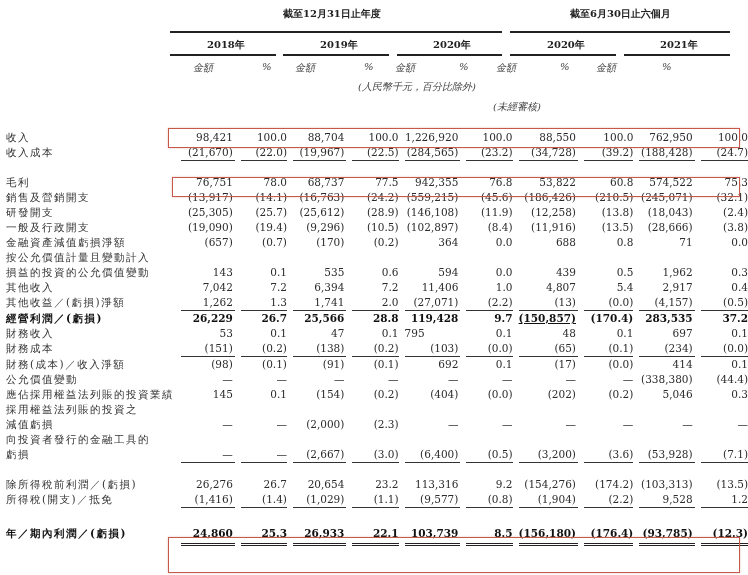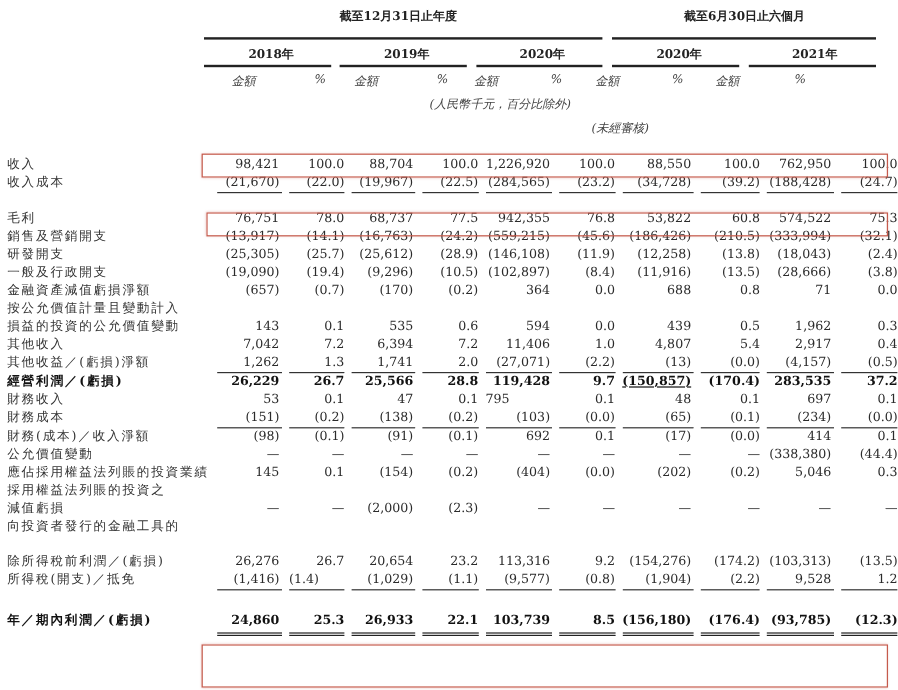--- a/index.html
+++ b/index.html
@@ -111,21 +111,21 @@
       <tr>
         <td class="lbl">銷售及營銷開支</td>
         <td class="num amt" style="text-align: right; padding-right: 2px; border-left: 6px solid rgb(255, 255, 255);">(13,917)</td>
         <td class="num pct" style="text-align: right; padding-right: 0px; border-left: 6px solid rgb(255, 255, 255);">(14.1)</td>
         <td class="num amt" style="text-align: right; padding-right: 2px; border-left: 6px solid rgb(255, 255, 255);">(16,763)</td>
         <td class="num pct" style="text-align: right; padding-right: 0px; border-left: 6px solid rgb(255, 255, 255);">(24.2)</td>
         <td class="num amt" style="text-align: right; padding-right: 2px; border-left: 6px solid rgb(255, 255, 255);">(559,215)</td>
         <td class="num pct" style="text-align: right; padding-right: 0px; border-left: 6px solid rgb(255, 255, 255);">(45.6)</td>
         <td class="num amt" style="text-align: right; padding-right: 2px; border-left: 6px solid rgb(255, 255, 255);">(186,426)</td>
         <td class="num pct" style="text-align: right; padding-right: 0px; border-left: 6px solid rgb(255, 255, 255);">(210.5)</td>
-        <td class="num amt" style="text-align: right; padding-right: 2px; border-left: 6px solid rgb(255, 255, 255);">(333,994)</td>
+        <td class="num amt" style="text-align: right; padding-right: 2px; border-left: 6px solid rgb(255, 255, 255);">(245,071)</td>
         <td class="num pct" style="text-align: right; padding-right: 0px; border-left: 6px solid rgb(255, 255, 255);">(32.1)</td>
       </tr>
       <tr>
         <td class="lbl">研發開支</td>
         <td class="num amt" style="text-align: right; padding-right: 2px; border-left: 6px solid rgb(255, 255, 255);">(25,305)</td>
         <td class="num pct" style="text-align: right; padding-right: 0px; border-left: 6px solid rgb(255, 255, 255);">(25.7)</td>
         <td class="num amt" style="text-align: right; padding-right: 2px; border-left: 6px solid rgb(255, 255, 255);">(25,612)</td>
         <td class="num pct" style="text-align: right; padding-right: 0px; border-left: 6px solid rgb(255, 255, 255);">(28.9)</td>
         <td class="num amt" style="text-align: right; padding-right: 2px; border-left: 6px solid rgb(255, 255, 255);">(146,108)</td>
         <td class="num pct" style="text-align: right; padding-right: 0px; border-left: 6px solid rgb(255, 255, 255);">(11.9)</td>
@@ -323,39 +323,52 @@
         <td class="num amt" style="text-align: right; padding-right: 2px; border-left: 6px solid rgb(255, 255, 255);"></td>
         <td class="num pct" style="text-align: right; padding-right: 0px; border-left: 6px solid rgb(255, 255, 255);"></td>
         <td class="num amt" style="text-align: right; padding-right: 2px; border-left: 6px solid rgb(255, 255, 255);"></td>
         <td class="num pct" style="text-align: right; padding-right: 0px; border-left: 6px solid rgb(255, 255, 255);"></td>
         <td class="num amt" style="text-align: right; padding-right: 2px; border-left: 6px solid rgb(255, 255, 255);"></td>
         <td class="num pct" style="text-align: right; padding-right: 0px; border-left: 6px solid rgb(255, 255, 255);"></td>
         <td class="num amt" style="text-align: right; padding-right: 2px; border-left: 6px solid rgb(255, 255, 255);"></td>
         <td class="num pct" style="text-align: right; padding-right: 0px; border-left: 6px solid rgb(255, 255, 255);"></td>
       </tr>
       <tr>
+        <td class="lbl" style="padding-left: 18px;">虧損</td>
+        <td class="num amt" style="text-align: right; padding-right: 2px; border-bottom: 1px solid rgb(51, 51, 51); border-left: 6px solid rgb(255, 255, 255);">—</td>
+        <td class="num pct" style="text-align: right; padding-right: 0px; border-bottom: 1px solid rgb(51, 51, 51); border-left: 6px solid rgb(255, 255, 255);">—</td>
+        <td class="num amt" style="text-align: right; padding-right: 2px; border-bottom: 1px solid rgb(51, 51, 51); border-left: 6px solid rgb(255, 255, 255);">(2,667)</td>
+        <td class="num pct" style="text-align: right; padding-right: 0px; border-bottom: 1px solid rgb(51, 51, 51); border-left: 6px solid rgb(255, 255, 255);">(3.0)</td>
+        <td class="num amt" style="text-align: right; padding-right: 2px; border-bottom: 1px solid rgb(51, 51, 51); border-left: 6px solid rgb(255, 255, 255);">(6,400)</td>
+        <td class="num pct" style="text-align: right; padding-right: 0px; border-bottom: 1px solid rgb(51, 51, 51); border-left: 6px solid rgb(255, 255, 255);">(0.5)</td>
+        <td class="num amt" style="text-align: right; padding-right: 2px; border-bottom: 1px solid rgb(51, 51, 51); border-left: 6px solid rgb(255, 255, 255);">(3,200)</td>
+        <td class="num pct" style="text-align: right; padding-right: 0px; border-bottom: 1px solid rgb(51, 51, 51); border-left: 6px solid rgb(255, 255, 255);">(3.6)</td>
+        <td class="num amt" style="text-align: right; padding-right: 2px; border-bottom: 1px solid rgb(51, 51, 51); border-left: 6px solid rgb(255, 255, 255);">(53,928)</td>
+        <td class="num pct" style="text-align: right; padding-right: 0px; border-bottom: 1px solid rgb(51, 51, 51); border-left: 6px solid rgb(255, 255, 255);">(7.1)</td>
+      </tr>
+      <tr>
         <td colspan="11" style="height: 14px;"></td>
       </tr>
       <tr>
         <td class="lbl">除所得稅前利潤／(虧損)</td>
         <td class="num amt" style="text-align: right; padding-right: 2px; border-left: 6px solid rgb(255, 255, 255);">26,276</td>
         <td class="num pct" style="text-align: right; padding-right: 0px; border-left: 6px solid rgb(255, 255, 255);">26.7</td>
         <td class="num amt" style="text-align: right; padding-right: 2px; border-left: 6px solid rgb(255, 255, 255);">20,654</td>
         <td class="num pct" style="text-align: right; padding-right: 0px; border-left: 6px solid rgb(255, 255, 255);">23.2</td>
         <td class="num amt" style="text-align: right; padding-right: 2px; border-left: 6px solid rgb(255, 255, 255);">113,316</td>
         <td class="num pct" style="text-align: right; padding-right: 0px; border-left: 6px solid rgb(255, 255, 255);">9.2</td>
         <td class="num amt" style="text-align: right; padding-right: 2px; border-left: 6px solid rgb(255, 255, 255);">(154,276)</td>
         <td class="num pct" style="text-align: right; padding-right: 0px; border-left: 6px solid rgb(255, 255, 255);">(174.2)</td>
         <td class="num amt" style="text-align: right; padding-right: 2px; border-left: 6px solid rgb(255, 255, 255);">(103,313)</td>
         <td class="num pct" style="text-align: right; padding-right: 0px; border-left: 6px solid rgb(255, 255, 255);">(13.5)</td>
       </tr>
       <tr>
         <td class="lbl">所得稅(開支)／抵免</td>
         <td class="num amt" style="text-align: right; padding-right: 2px; border-bottom: 1px solid rgb(51, 51, 51); border-left: 6px solid rgb(255, 255, 255);">(1,416)</td>
-        <td class="num pct" style="text-align: left; padding-right: 0px; border-bottom: 1px solid rgb(51, 51, 51); border-left: 6px solid rgb(255, 255, 255);">(1.4)</td>
+        <td class="num pct" style="text-align: right; padding-right: 0px; border-bottom: 1px solid rgb(51, 51, 51); border-left: 6px solid rgb(255, 255, 255);">(1.4)</td>
         <td class="num amt" style="text-align: right; padding-right: 2px; border-bottom: 1px solid rgb(51, 51, 51); border-left: 6px solid rgb(255, 255, 255);">(1,029)</td>
         <td class="num pct" style="text-align: right; padding-right: 0px; border-bottom: 1px solid rgb(51, 51, 51); border-left: 6px solid rgb(255, 255, 255);">(1.1)</td>
         <td class="num amt" style="text-align: right; padding-right: 2px; border-bottom: 1px solid rgb(51, 51, 51); border-left: 6px solid rgb(255, 255, 255);">(9,577)</td>
         <td class="num pct" style="text-align: right; padding-right: 0px; border-bottom: 1px solid rgb(51, 51, 51); border-left: 6px solid rgb(255, 255, 255);">(0.8)</td>
         <td class="num amt" style="text-align: right; padding-right: 2px; border-bottom: 1px solid rgb(51, 51, 51); border-left: 6px solid rgb(255, 255, 255);">(1,904)</td>
         <td class="num pct" style="text-align: right; padding-right: 0px; border-bottom: 1px solid rgb(51, 51, 51); border-left: 6px solid rgb(255, 255, 255);">(2.2)</td>
         <td class="num amt" style="text-align: right; padding-right: 2px; border-bottom: 1px solid rgb(51, 51, 51); border-left: 6px solid rgb(255, 255, 255);">9,528</td>
         <td class="num pct" style="text-align: right; padding-right: 0px; border-bottom: 1px solid rgb(51, 51, 51); border-left: 6px solid rgb(255, 255, 255);">1.2</td>
       </tr>
       <tr>

